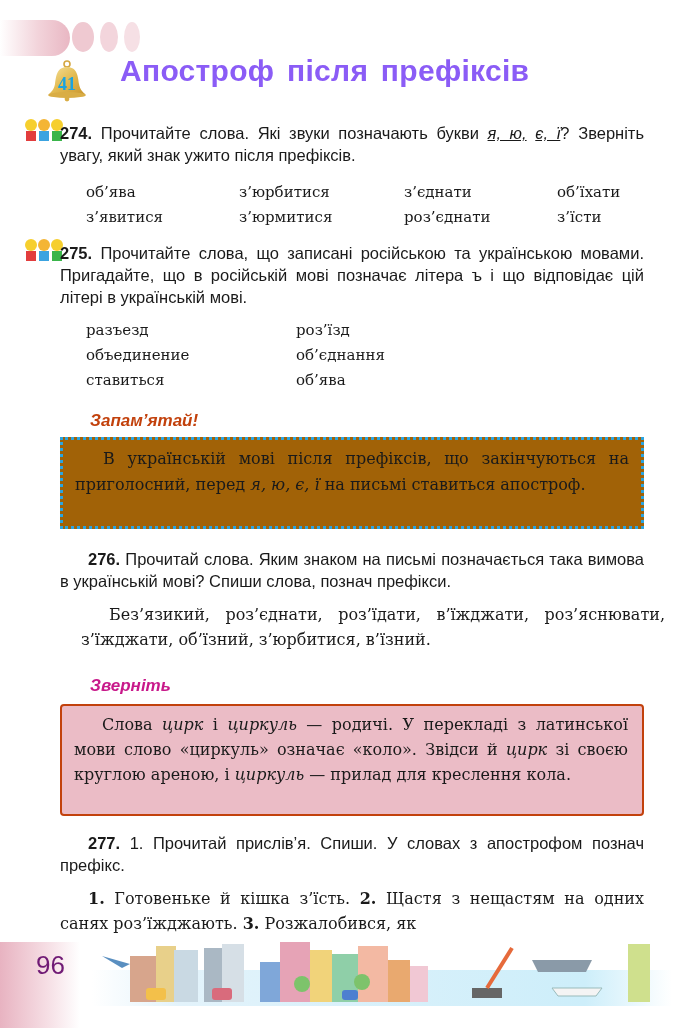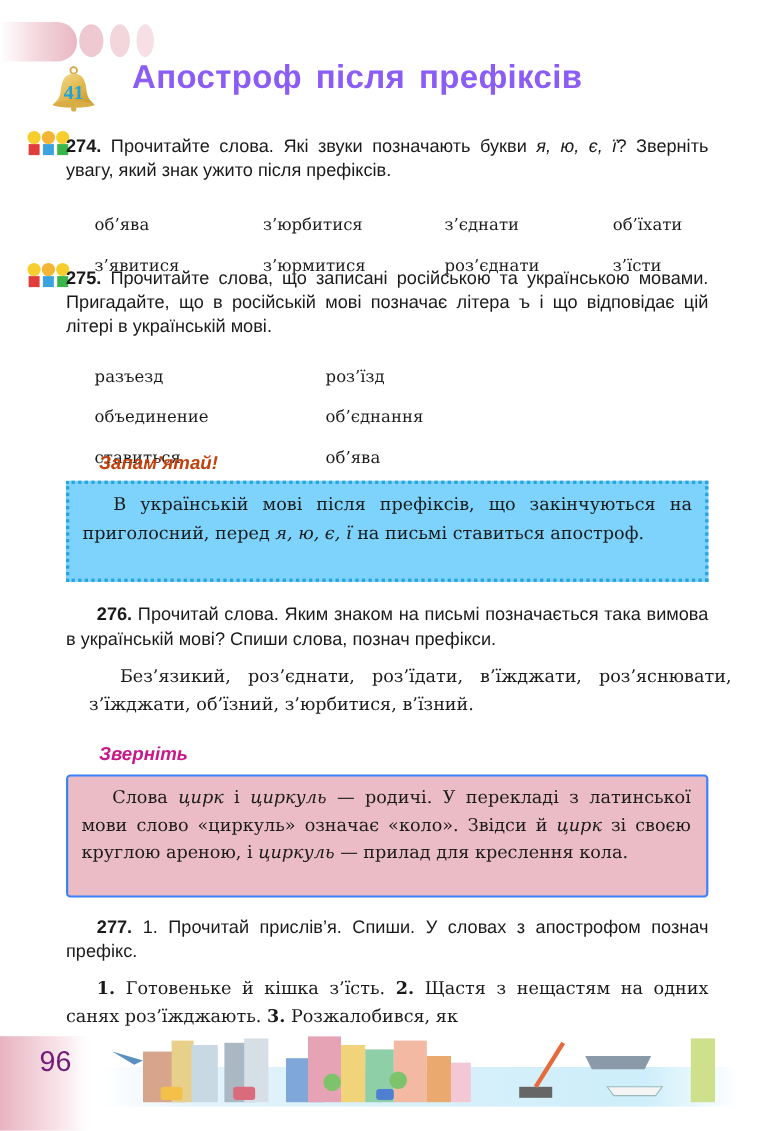--- a/index.html
+++ b/index.html
@@ -36,54 +36,54 @@
   }
 
   .kids { position: absolute; width: 44px; height: 26px; }
 
   .task {
     position: absolute; left: 60px; width: 584px;
     font-family: "Liberation Sans", sans-serif; font-size: 16.5px; line-height: 22px;
     text-align: justify;
   }
   .task .num { font-weight: bold; }
-  .task i { font-style: italic; }
+  .task i { font-style: italic; text-decoration: underline; }
 
   .wordgrid {
     position: absolute; left: 86px; width: 570px;
     font-family: "DejaVu Serif", serif; font-size: 15px; line-height: 25px;
   }
   .wordgrid .row { display: flex; }
-  .wordgrid .cell { display: block; margin-top: 12px; }
+  .wordgrid .cell { display: block; }
 
   .section-label {
     position: absolute; left: 90px;
     font-family: "Liberation Sans", sans-serif; font-weight: bold; font-style: italic;
     font-size: 17px;
   }
 
   .rule-box {
     position: absolute; left: 60px; top: 437px; width: 584px; height: 92px;
-    background: #7dd3fc; border: 3px dotted #2aa4e0; box-sizing: border-box;
+    background: #a16207; border: 3px dotted #2aa4e0; box-sizing: border-box;
     padding: 6px 12px 0 12px;
     font-family: "DejaVu Serif", serif; font-size: 16px; line-height: 26px;
     text-align: justify; text-indent: 28px;
   }
   .rule-box i { font-style: italic; }
 
   .body-serif {
     position: absolute; left: 60px; width: 584px;
     font-family: "DejaVu Serif", serif; font-size: 16px; line-height: 25px;
     text-align: justify; text-indent: 28px;
   }
 
   .fact-box {
     position: absolute; left: 60px; top: 704px; width: 584px; height: 112px;
     background: #ebbcc6; box-sizing: border-box;
-    border: 2px solid #3b82f6; border-radius: 4px;
+    border: 2px solid #c2410c; border-radius: 4px;
     padding: 6px 14px 0 12px;
     font-family: "DejaVu Serif", serif; font-size: 16px; line-height: 25px;
     text-align: justify; text-indent: 28px;
   }
   .fact-box i { font-style: italic; }
 
   .page-bar {
     position: absolute; left: 0; top: 942px; width: 80px; height: 86px;
     background: linear-gradient(to right, #e8b3c1 0%, #f6dfe5 60%, #ffffff 100%);
   }

